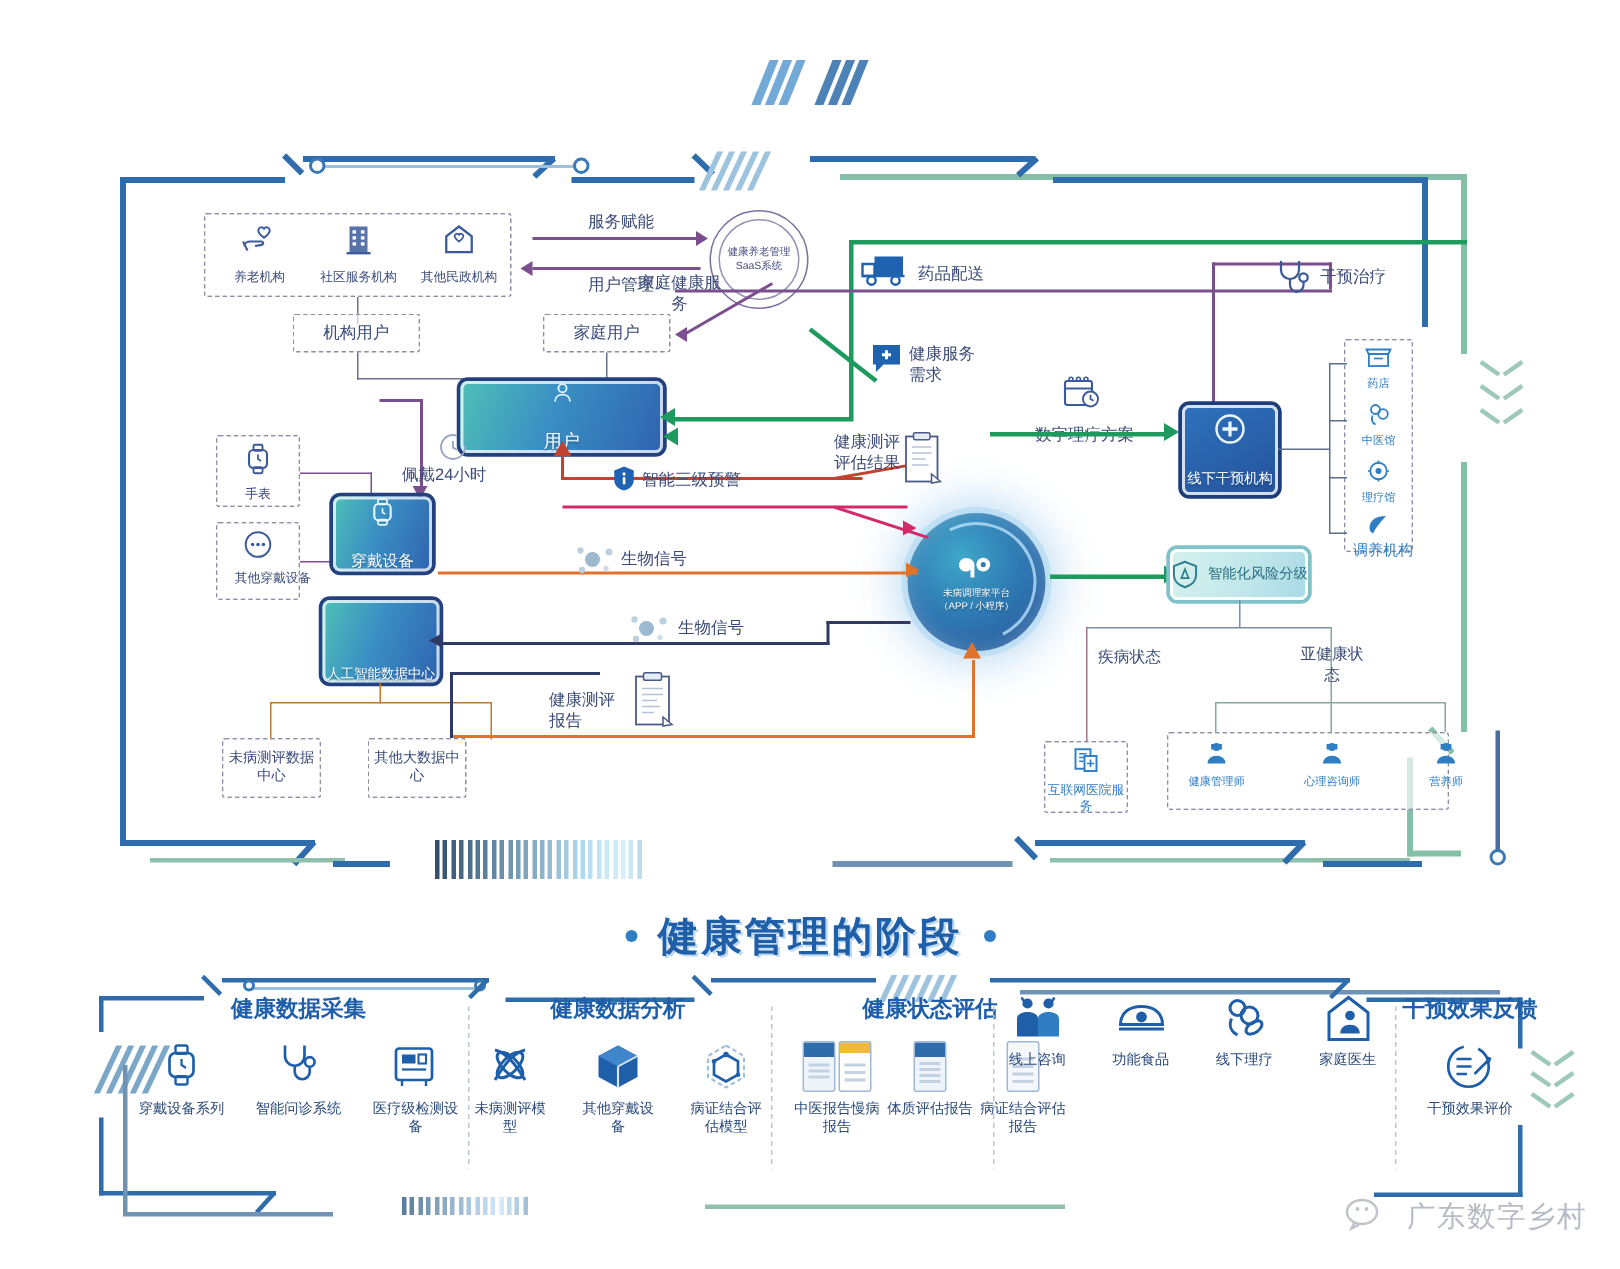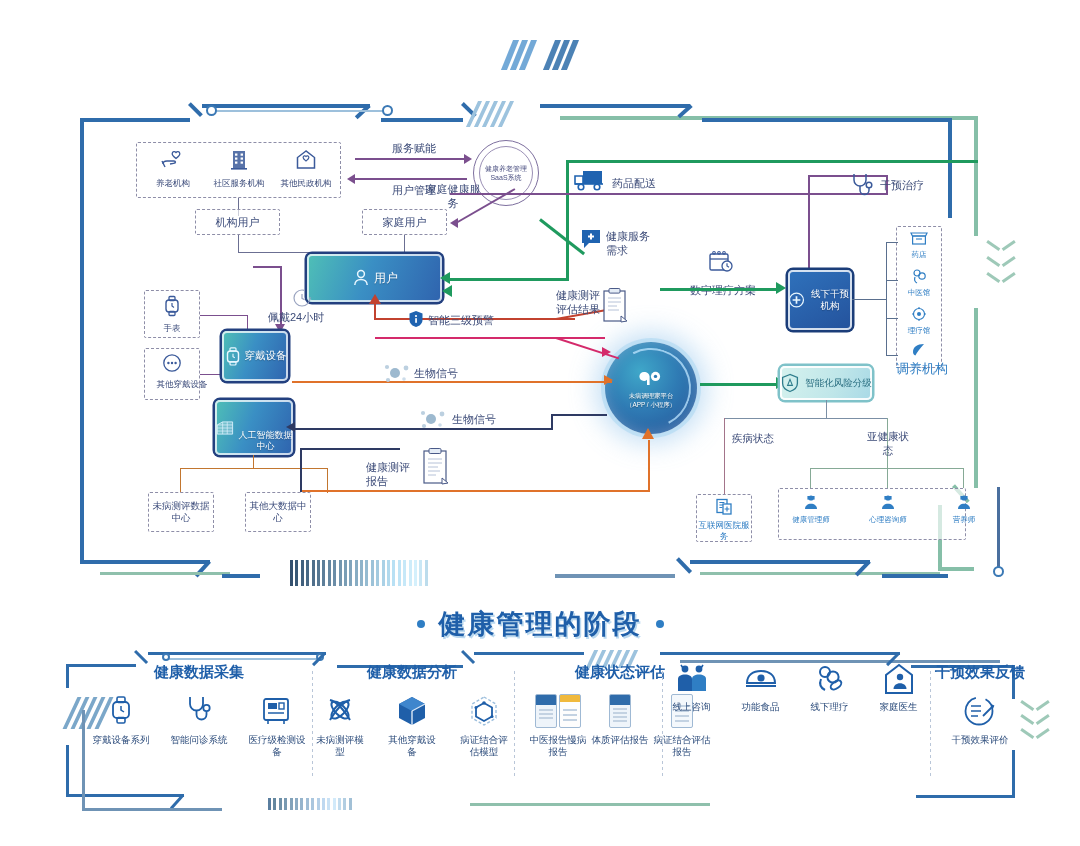--- a/index.html
+++ b/index.html
@@ -40,22 +40,22 @@
   .dbox{position:absolute;border:1.4px dashed #8e8ea8;border-radius:2px;
     background:rgba(255,255,255,.65);}
   .dlabel{position:absolute;font-size:10px;color:#3b4b7a;text-align:center;
     line-height:1.25;white-space:nowrap;}
   .dlabel.wrap{white-space:normal;}
 
   
   .gbox{position:absolute;border-radius:5px;
     background:linear-gradient(110deg,#4fc0b6 0%,#3a8fc4 45%,#2f63ae 100%);
     box-shadow:0 0 0 2.5px #23407f, inset 0 0 0 2px rgba(255,255,255,.75);
-    display:flex;flex-direction:row;align-items:center;justify-content:center;
-    color:#fff;font-size:11px;gap:3px;}
+    display:flex;flex-direction:column;align-items:center;justify-content:center;
+    color:#fff;font-size:11px;gap:17px;}
   .gbox.lite{background:linear-gradient(110deg,#d6f2ee 0%,#bfe6e9 60%,#a8d9e6 100%);
     box-shadow:0 0 0 2.5px #7fc2c9, inset 0 0 0 2px rgba(255,255,255,.9);
     color:#2e7d8c;}
   .gbox.blue{background:linear-gradient(150deg,#2f72bc 0%,#24529c 100%);
     box-shadow:0 0 0 2.5px #1b3d79, inset 0 0 0 2px rgba(255,255,255,.8);}
   .gbox .lbl{line-height:1.25;text-align:center;font-size:10.5px;
     text-shadow:0 1px 1px rgba(0,0,0,.25);}
   .gbox svg{display:block;}
 
   
@@ -529,21 +529,21 @@
       <circle cx="9" cy="8" r="5.5" fill="none" stroke="#2f7ec4" stroke-width="1.2"></circle>
       <circle cx="9" cy="8" r="2" fill="#2f7ec4"></circle>
       <path d="M9 1v2M9 13v2M2 8h2M14 8h2" stroke="#2f7ec4" stroke-width="1.1"></path>
     </svg>
     <div class="dlabel" style="position:static;font-size:7.5px;color:#2f7ec4;">理疗馆</div>
   </div>
   <div style="position:absolute;left:896px;top:343px;width:46px;text-align:center;">
     <svg width="18" height="14" viewBox="0 0 18 14">
       <path d="M14 1C7 1 3 4 3 9c0 2 1 3 2.4 3.6C7 9 10 5.6 14 1z" fill="#2f7ec4"></path>
     </svg>
-    <div class="dlabel" style="position:static;font-size:13px;color:#2f7ec4;text-align:right;">调养机构</div>
+    <div class="dlabel" style="position:static;font-size:10px;color:#2f7ec4;text-align:right;">调养机构</div>
   </div>
 
   <div class="gbox lite" style="left:780px;top:366px;width:92px;height:34px;flex-direction:row;gap:5px;">
     <svg width="20" height="20" viewBox="0 0 20 20">
       <path d="M10 1.5 2.6 4.4v5.9c0 4 3.2 6.8 7.4 8.2 4.2-1.4 7.4-4.2 7.4-8.2V4.4z" fill="none" stroke="#2e7d8c" stroke-width="1.3"></path>
       <path d="M10 6.4 7.6 12.4h4.8z" fill="none" stroke="#2e7d8c" stroke-width="1.1"></path>
     </svg>
     <span class="lbl" style="font-size:9.5px;color:#2a6e80;text-shadow:none;">智能化风险分级</span>
   </div>
 
@@ -835,14 +835,23 @@
             <path d="M9 12h10M9 17h10M9 22h7" stroke="#1f5fa9" stroke-width="1.6"></path>
             <path d="M21 22l10-10" stroke="#1f5fa9" stroke-width="1.8"></path>
             <path d="M29 10l3.4 1.4-1.4 3.4z" fill="#1f5fa9"></path>
           </svg>
           <span class="cap">干预效果评价</span>
         </div>
       </div>
     </div>
   </div>
 
+  <div class="wm">
+    <svg width="34" height="26" viewBox="0 0 34 26">
+      <ellipse cx="12" cy="10" rx="10" ry="8" fill="none" stroke="#8c949f" stroke-width="1.6"></ellipse>
+      <path d="M7 17l-2 4 5-2.6" fill="none" stroke="#8c949f" stroke-width="1.6"></path>
+      <circle cx="9" cy="8" r="1.3" fill="#8c949f"></circle>
+      <circle cx="15" cy="8" r="1.3" fill="#8c949f"></circle>
+    </svg>
+    <span class="txt">广东数字乡村</span>
+  </div>
 
 </div>
 
 </body></html>

